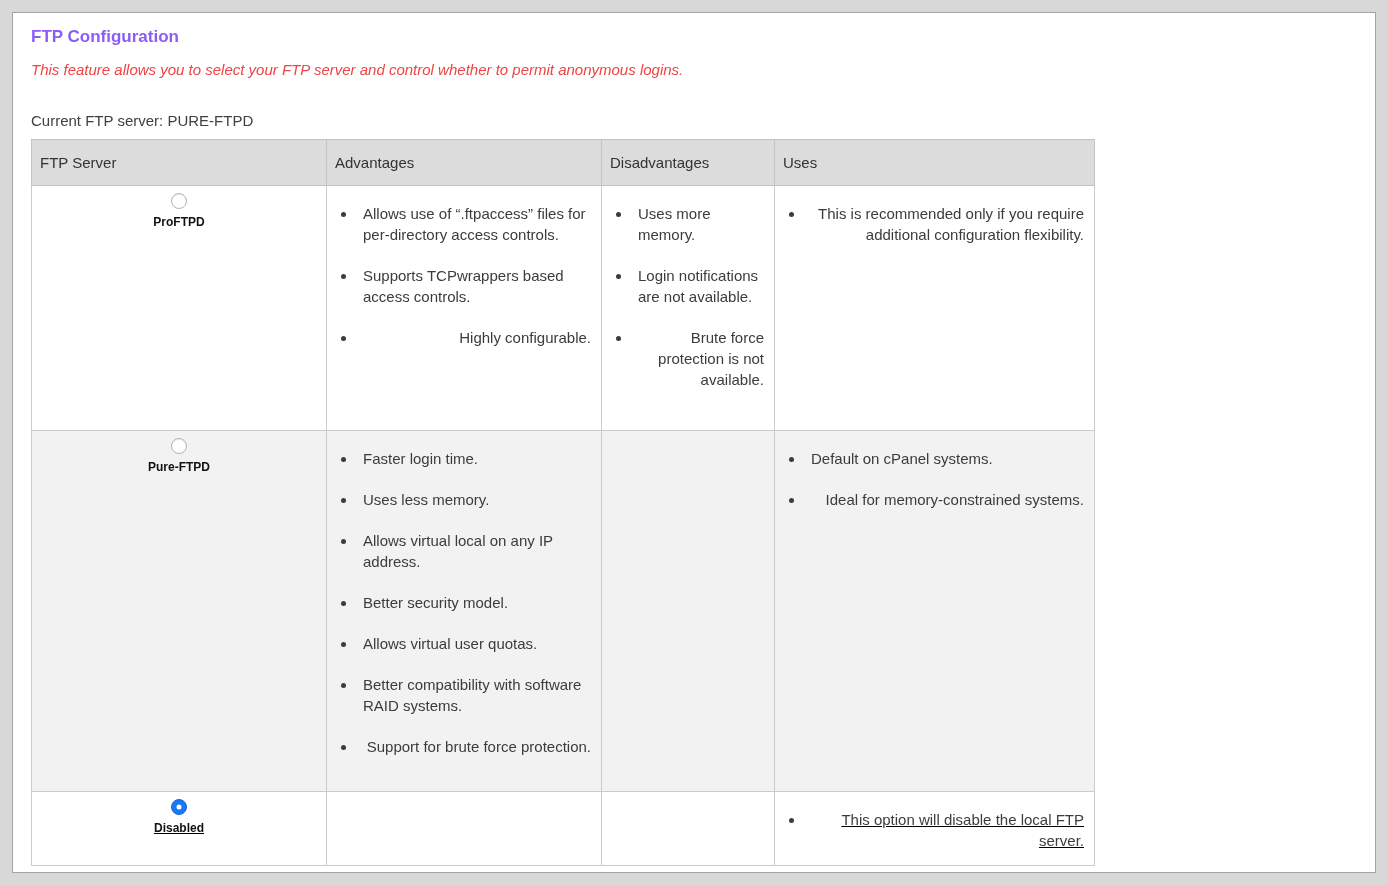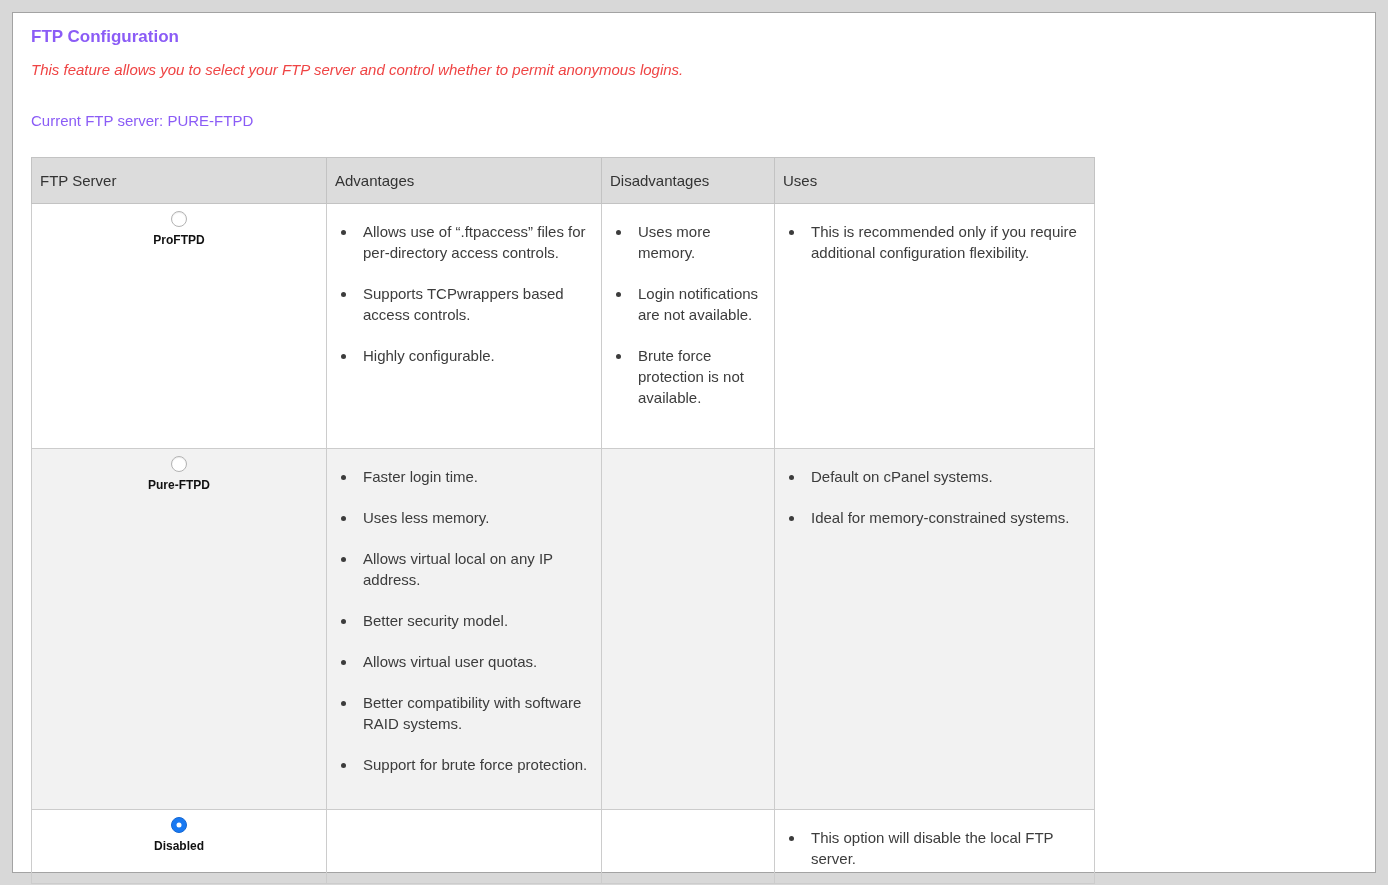--- a/index.html
+++ b/index.html
@@ -25,22 +25,22 @@
     margin: 0 0 14px 0;
   }
   .page-subtitle {
     font-style: italic;
     font-size: 15px;
     color: #ef4444;
     margin: 0 0 34px 0;
   }
   .current-server {
     font-size: 15px;
-    color: #8b5cf6;
-    margin: 0 0 28px 0;
+    color: #404040;
+    margin: 0 0 10px 0;
   }
   table.ftp-table {
     border-collapse: collapse;
     table-layout: fixed;
     width: 1063px;
   }
   table.ftp-table th, table.ftp-table td {
     border: 1px solid #cccccc;
     font-size: 15px;
     font-weight: normal;
@@ -53,21 +53,21 @@
     padding: 8px 8px;
     height: 46px;
     color: #333333;
   }
   table.ftp-table td {
     vertical-align: top;
     padding: 7px 8px;
   }
   tr.row-proftpd  { height: 245px; }
   tr.row-pureftpd { height: 361px; background: #f2f2f2; }
-  tr.row-disabled { height: 74px; }
+  tr.row-disabled { height: 74px; text-decoration: underline; }
   td.server-cell {
     vertical-align: middle;
     text-align: center;
   }
   .server-label {
     display: block;
     font-weight: bold;
     color: #111111;
     font-size: 12px;
     margin-top: 3px;
@@ -101,21 +101,21 @@
   }
   ul.cell-list {
     margin: 0;
     padding: 10px 2px 0 22px;
   }
   ul.cell-list li {
     margin: 0 0 20px 0;
     line-height: 21px;
     padding-left: 6px;
   }
-  ul.cell-list li:last-child { margin-bottom: 0; }
+  ul.cell-list li:last-child { margin-bottom: 0; text-align: right; }
 </style>
 </head>
 <body>
 
 <div class="card">
   <h1 class="page-title">FTP Configuration</h1>
   <p class="page-subtitle">This feature allows you to select your FTP server and control whether to permit anonymous logins.</p>
   <p class="current-server"><span>Current FTP server:</span> <span>PURE-FTPD</span></p>
 
   <table class="ftp-table">

